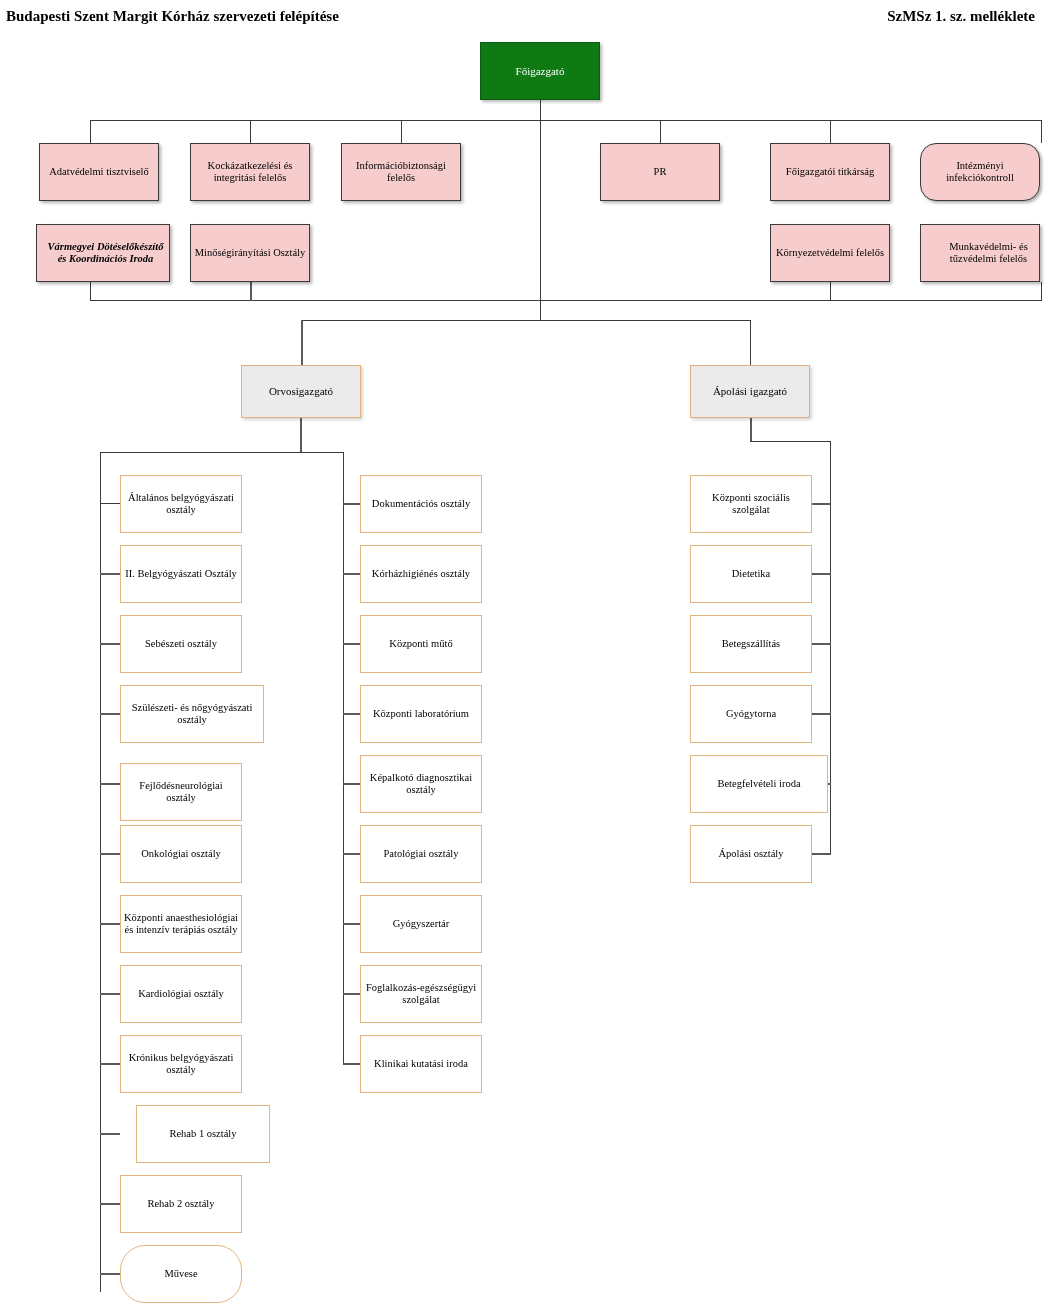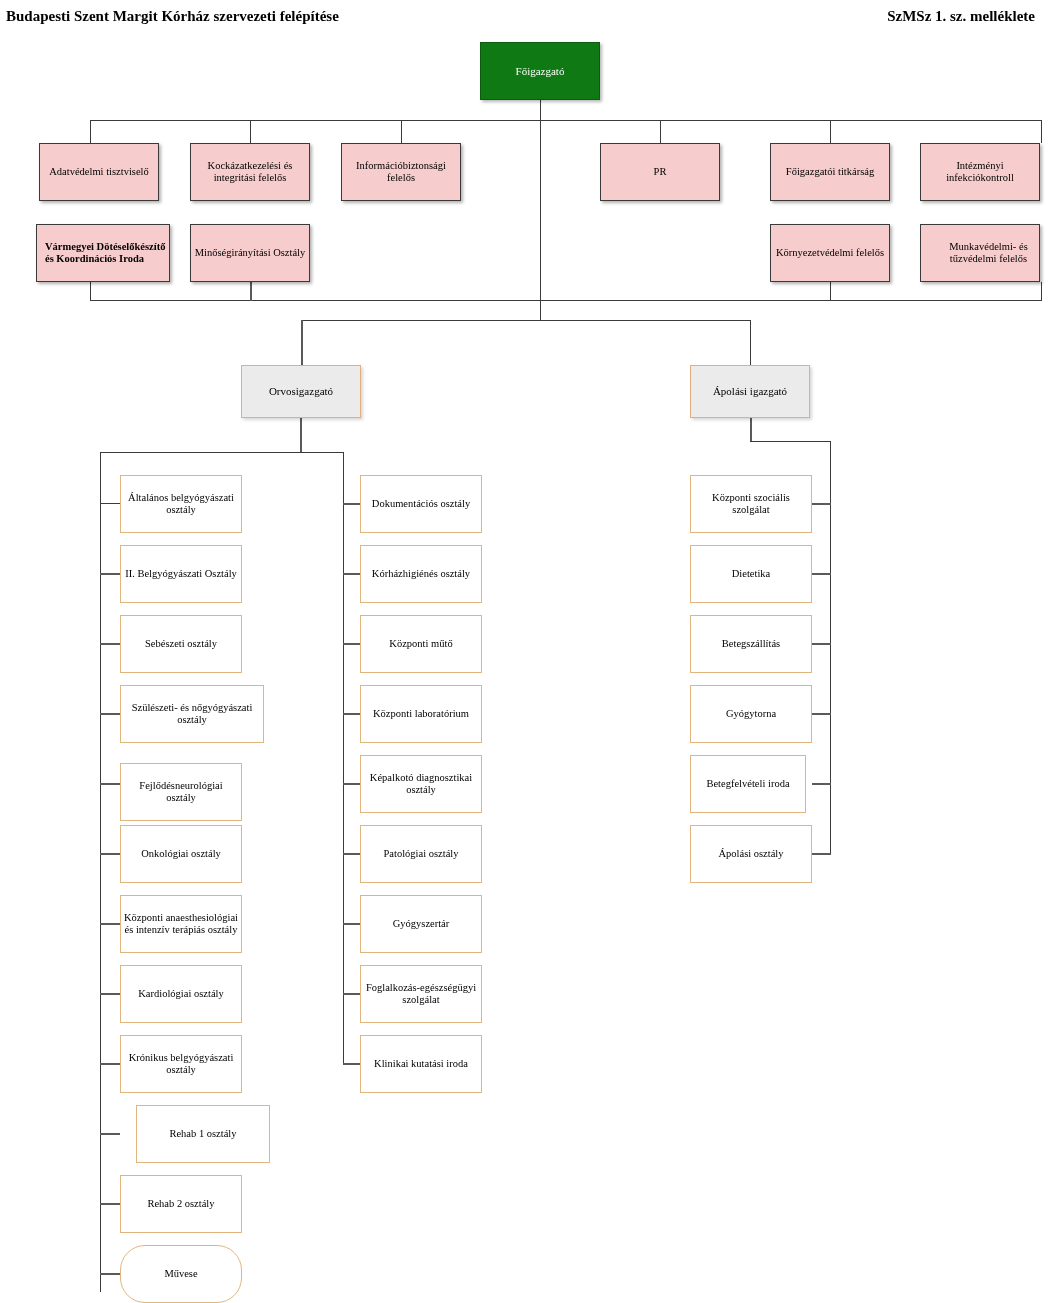--- a/index.html
+++ b/index.html
@@ -59,21 +59,21 @@
     color: #000000;
     font-size: 10.5px;
     box-shadow: 2px 2px 3px rgba(0,0,0,0.30);
   }
   .node.staff.bold-left {
     font-weight: bold;
     text-align: left;
     justify-content: flex-start;
     padding-left: 8px;
   }
-  .node.staff.bold-left span { text-align: left; }
+  .node.staff.bold-left span { text-align: center; font-style: italic; }
   .node.director {
     background: #ebebeb;
     border: 1px solid #e0b080;
     color: #000000;
     font-size: 11px;
     box-shadow: 2px 2px 3px rgba(0,0,0,0.16);
   }
   .node.dept {
     background: #ffffff;
     border: 1px solid #e3b57e;
@@ -146,21 +146,21 @@
   </div>
   <div class="node staff" style="left:341px; top:143px; width:120px; height:58px;">
     <span>Információbiztonsági felelős</span>
   </div>
   <div class="node staff" style="left:600px; top:143px; width:120px; height:58px;">
     <span>PR</span>
   </div>
   <div class="node staff" style="left:770px; top:143px; width:120px; height:58px;">
     <span>Főigazgatói titkárság</span>
   </div>
-  <div class="node staff" style="left:920px; top:143px; width:120px; height:58px;">
+  <div class="node staff" style="left:920px; top:143px; width:120px; height:58px;border-radius:16px;">
     <span>Intézményi infekciókontroll</span>
   </div>
 
   <div class="node staff bold-left" style="left:36px; top:224px; width:134px; height:58px;">
     <span>Vármegyei Dötéselőkészítő és Koordinációs Iroda</span>
   </div>
   <div class="node staff" style="left:190px; top:224px; width:120px; height:58px;">
     <span>Minőségirányítási Osztály</span>
   </div>
   <div class="node staff" style="left:770px; top:224px; width:120px; height:58px;">
@@ -296,21 +296,21 @@
   <div class="node dept" style="left:690px; top:615px; width:122px; height:58px;">
     <span>Betegszállítás</span>
     </div>
 
   <div class="ln h thick" style="left:812px; top:713px; width:19px;"></div>
   <div class="node dept" style="left:690px; top:685px; width:122px; height:58px;">
     <span>Gyógytorna</span>
     </div>
 
   <div class="ln h thick" style="left:812px; top:783px; width:19px;"></div>
-  <div class="node dept" style="left:690px; top:755px; width:116px; height:58px;">
+  <div class="node dept" style="left:690px; top:755px; width:138px; height:58px;">
     <span>Betegfelvételi iroda</span>
     </div>
 
   <div class="ln h thick" style="left:812px; top:853px; width:19px;"></div>
   <div class="node dept" style="left:690px; top:825px; width:122px; height:58px;">
     <span>Ápolási osztály</span>
     </div>
 
 </div>
 

